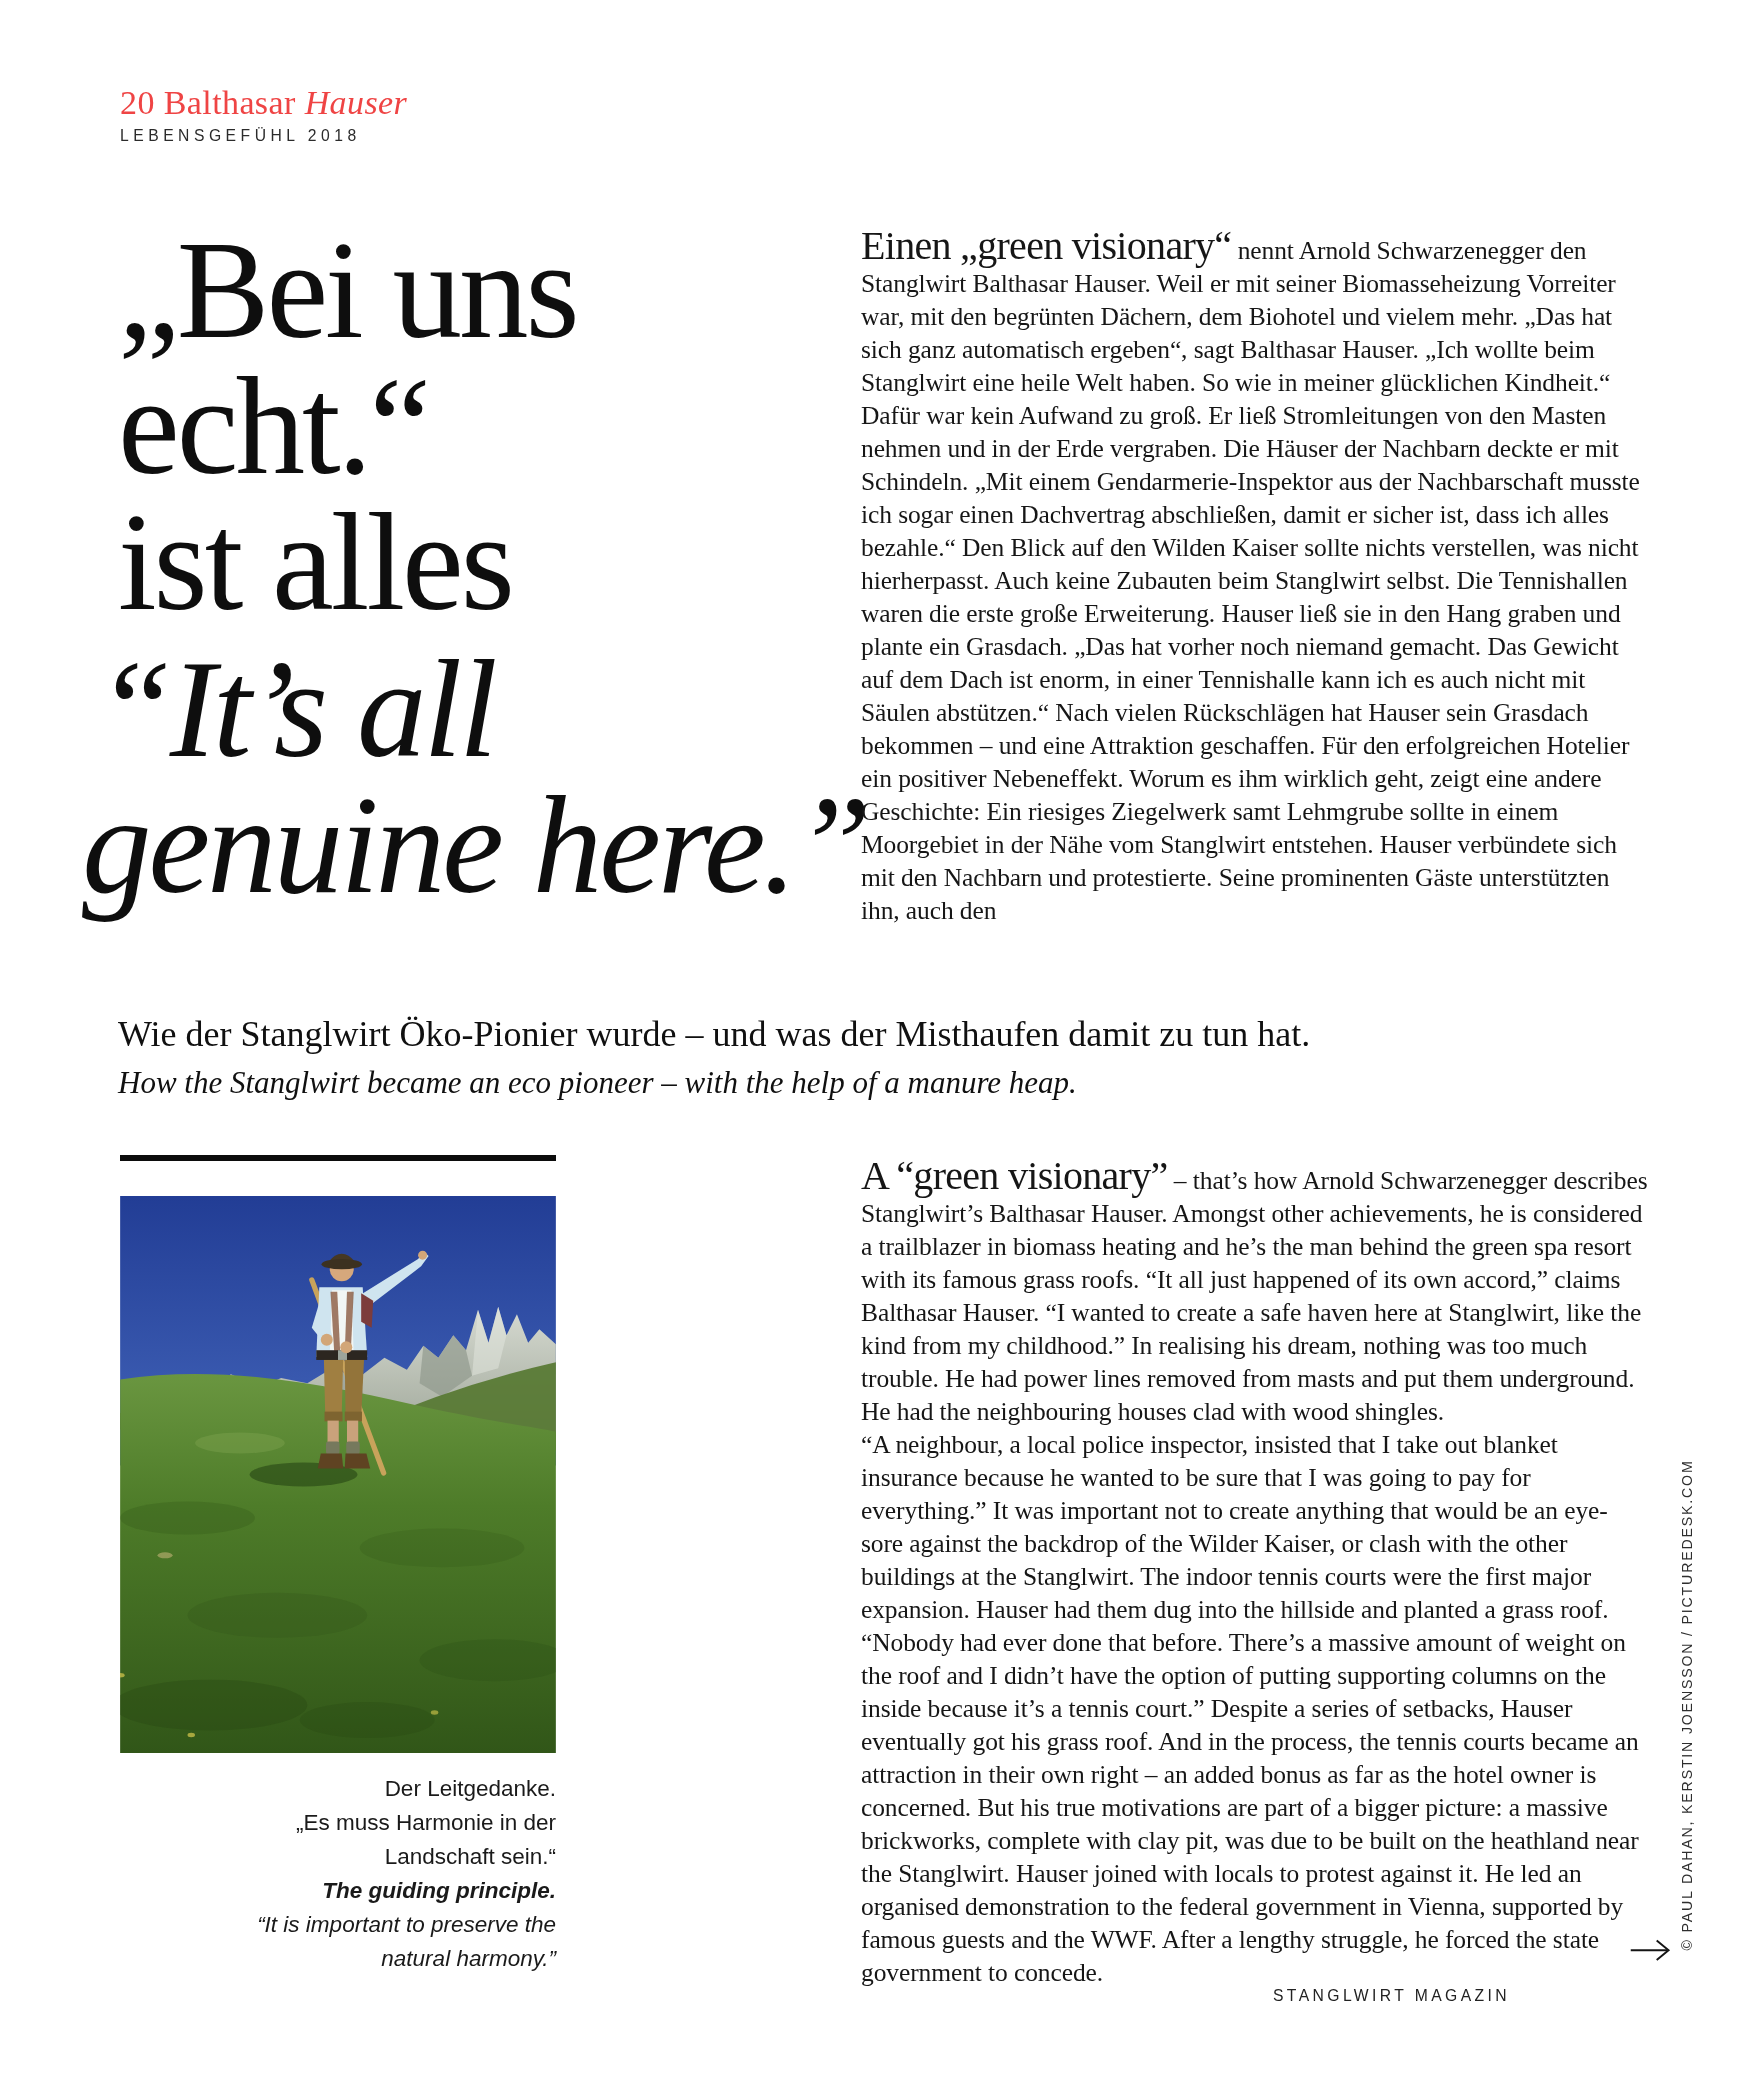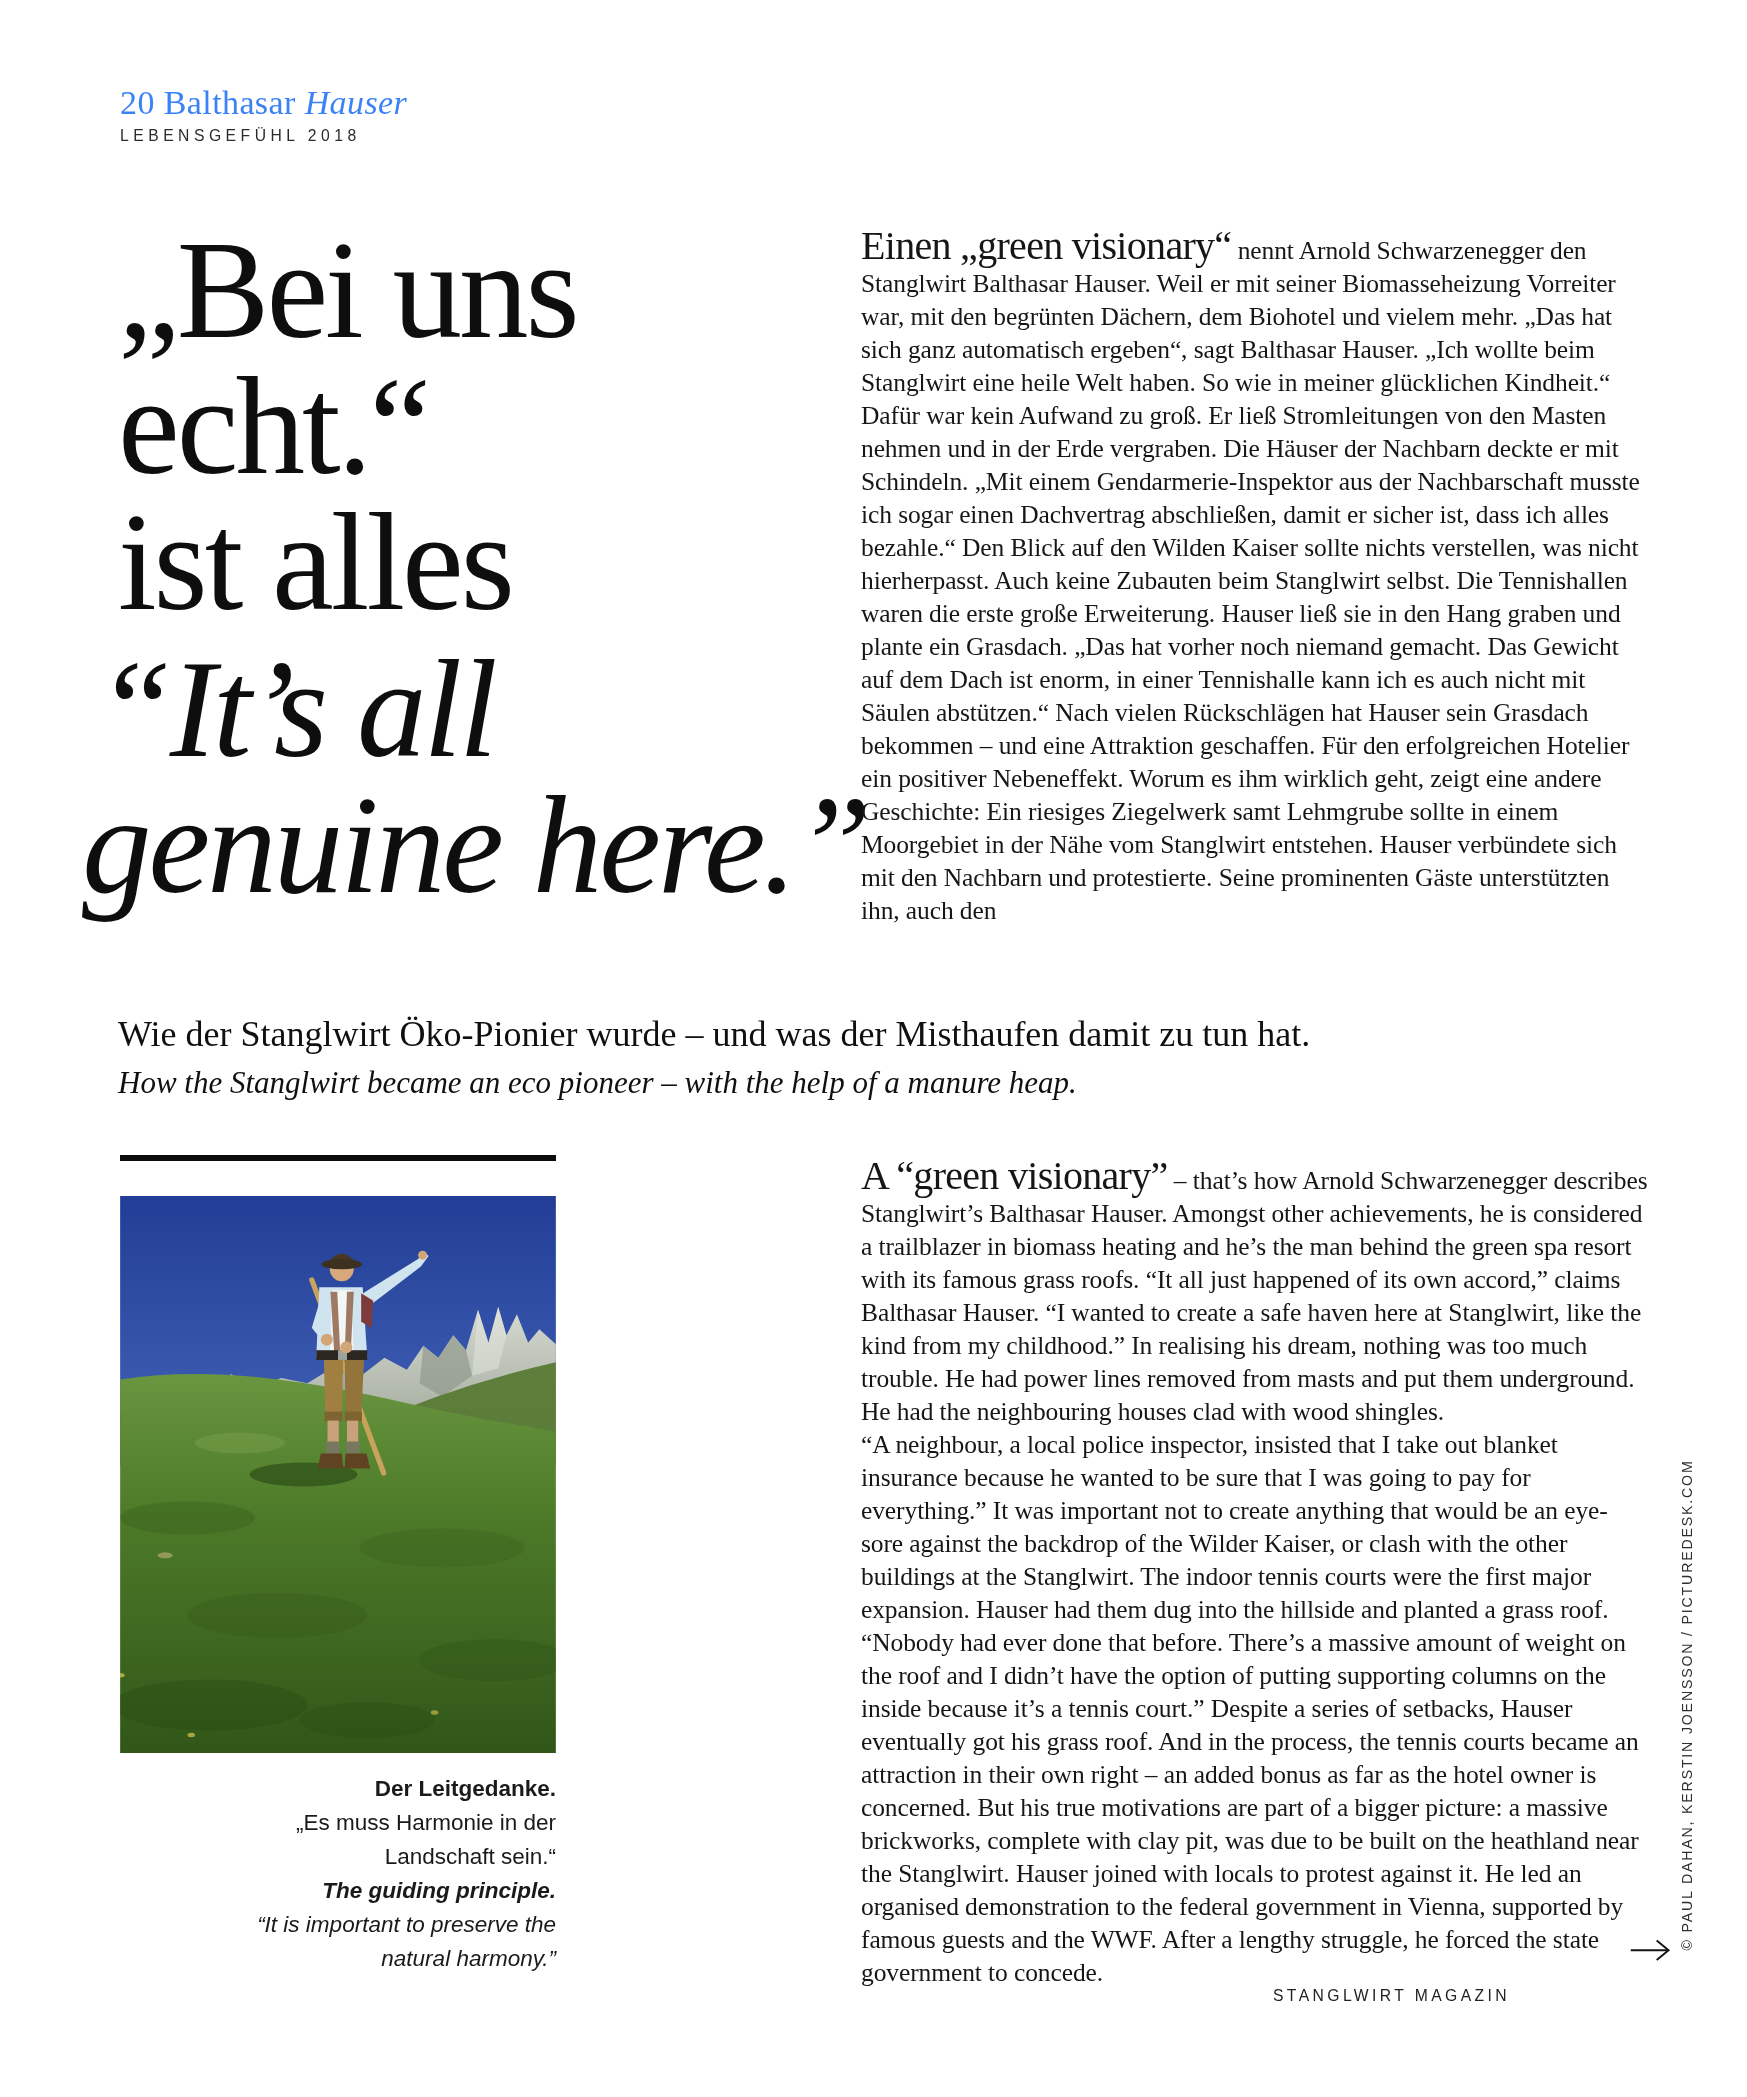--- a/index.html
+++ b/index.html
@@ -1,21 +1,21 @@
 <!DOCTYPE html>
 <html style="font-size:12px"><head>
 <meta charset="utf-8">
 <style>
   html,body{margin:0;padding:0;background:#ffffff;}
   .page{position:relative;width:1748px;height:2097px;background:#fff;overflow:hidden;
         font-family:"Liberation Serif", serif;color:#141414;}
 
   
   .hdr{position:absolute;left:120px;top:84px;}
-  .hdr-line1{font-size:34px;letter-spacing:0.4px;color:#3b82f6;}
+  .hdr-line1{font-size:34px;letter-spacing:0.4px;color:#ef4444;}
   .hdr-line1 .it{font-style:italic;}
   .hdr-line2{margin-top:5px;font-family:"Liberation Sans",sans-serif;font-size:15.7px;
              letter-spacing:4.5px;color:#2b2b2b;}
 
   
   .pullquote{position:absolute;left:118px;top:222px;width:749px;}
   .pq-line{font-size:139px;line-height:136px;letter-spacing:-3px;color:#0e0e0e;white-space:nowrap;}
   .pq-en{font-style:italic;}
   .pq-gap{height:10.5px;}
   .pq-out1{margin-left:-22.5px;font-style:italic;}
@@ -34,21 +34,21 @@
            font-style:italic;color:#101010;white-space:nowrap;}
 
   
   .rule{position:absolute;left:120px;top:1155px;width:436px;height:6px;background:#0c0c0c;}
   .photo{position:absolute;left:120px;top:1196px;width:436px;height:557px;}
   .photo svg{display:block;}
 
   
   .caption{position:absolute;left:247px;top:1772px;width:309px;text-align:right;
            font-family:"Liberation Sans",sans-serif;font-size:22.5px;line-height:34px;color:#1a1a1a;}
-  .cap-b{font-weight:bold;}
+  .cap-b{font-weight:normal;}
   .cap-bi{font-weight:bold;font-style:italic;}
   .cap-i{font-style:italic;}
 
   
   .col-en{top:1164px;}
   .col-en .para2{margin-top:0;}
 
   
   .next-arrow{position:absolute;left:1630px;top:1939px;width:43px;height:22.5px;}
 

